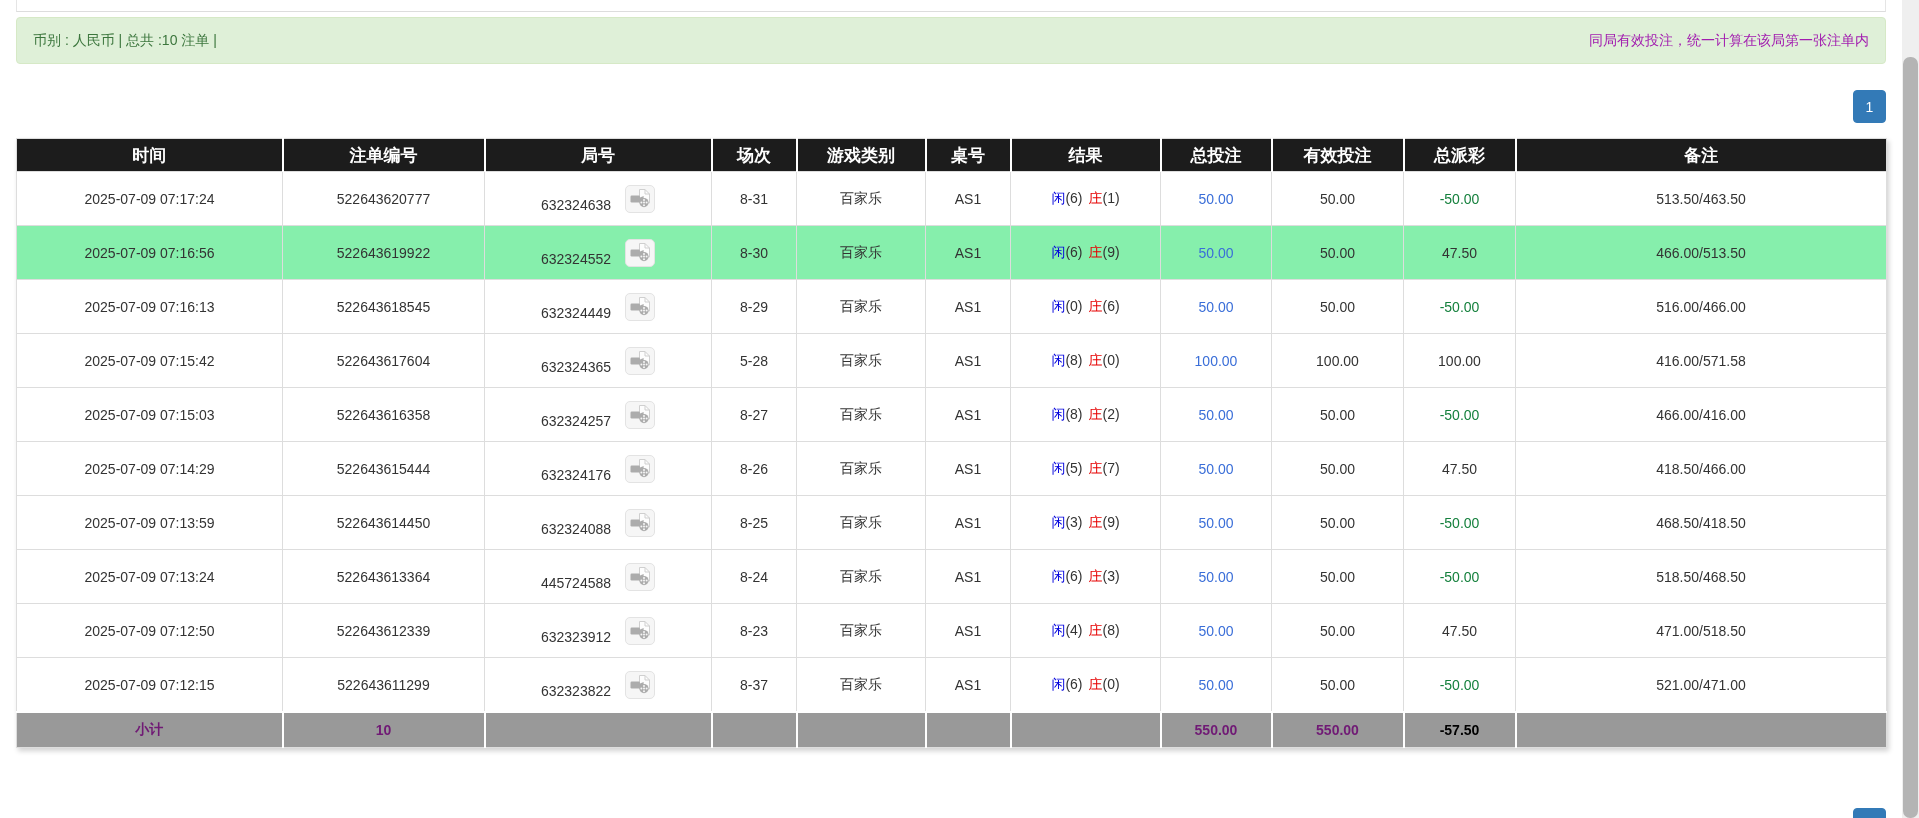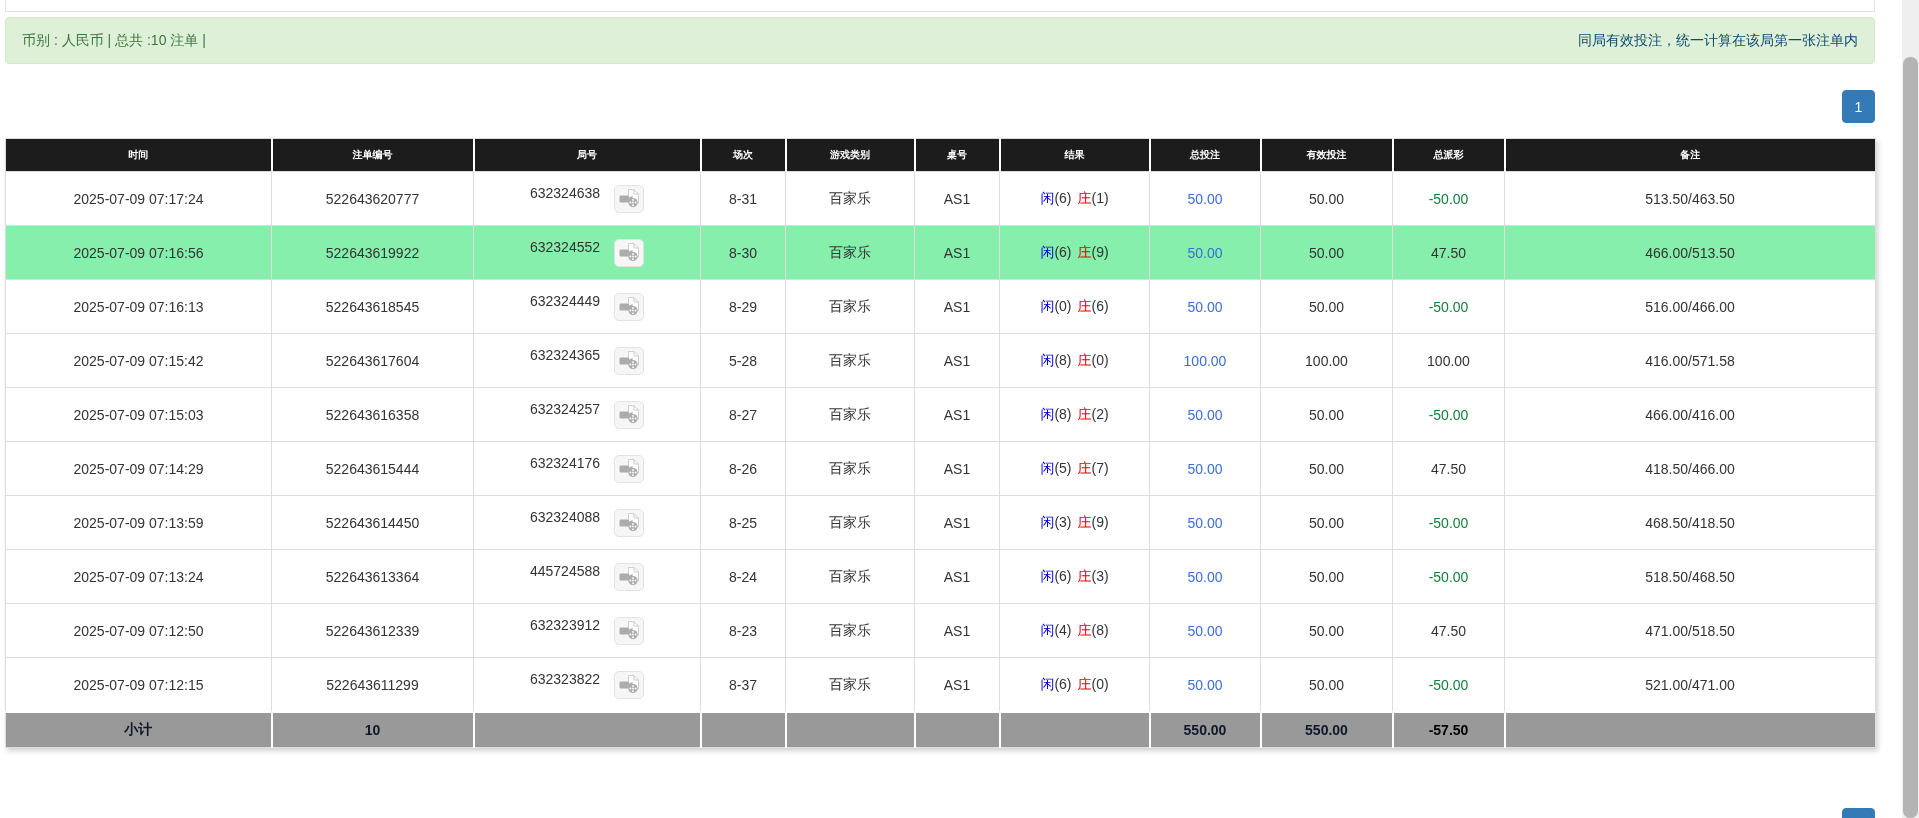--- a/index.html
+++ b/index.html
@@ -1,60 +1,60 @@
 <!DOCTYPE html>
 <html><head>
 <meta charset="utf-8">
 <style>
   html,body{margin:0;padding:0}
   body{
     width:1919px;height:818px;overflow:hidden;background:#fff;position:relative;
     font-family:"Liberation Sans","DejaVu Sans",sans-serif;color:#333;
   }
-  .page{position:absolute;left:5px;top:0;width:1870px;height:818px}
+  .page{position:absolute;left:16px;top:0;width:1870px;height:818px}
   .top-edge{height:11px;border-bottom:1px solid #ddd;border-left:1px solid #e5e5e5;border-right:1px solid #e5e5e5;background:#fff}
   .banner{
     margin-top:5px;height:47px;box-sizing:border-box;
     background:#dff0d8;border:1px solid #d6e9c6;border-radius:4px;
     display:flex;align-items:center;justify-content:space-between;padding:0 16px;
   }
   .banner-left{color:#3c763d;font-size:14px}
-  .banner-right{color:#0c4a6e;font-size:14px}
+  .banner-right{color:#a21caf;font-size:14px}
   .pager-row{display:flex;justify-content:flex-end;margin-top:26px}
   .page-btn{
     width:33px;height:33px;box-sizing:border-box;border:1px solid #337ab7;border-radius:4px;
     background:#337ab7;color:#fff;font-size:14px;display:flex;align-items:center;justify-content:center;
     cursor:pointer;user-select:none;
   }
   table.records{
     margin-top:15px;width:1870px;table-layout:fixed;border-collapse:collapse;
     box-shadow:2px 3px 5px rgba(0,0,0,.18);border:1px solid #ddd;
   }
   thead th{
-    background:#1c1c1c;color:#fff;font-size:10px;font-weight:bold;height:32px;
+    background:#1c1c1c;color:#fff;font-size:17px;font-weight:bold;height:32px;
     border-right:2px solid #fff;padding:0;text-align:center;
   }
   thead th:last-child{border-right:none}
   tbody td{
     border:1px solid #ddd;text-align:center;font-size:14px;height:53px;padding:0;background:#fff;
     vertical-align:middle;
   }
   tr.hl td{background:#86efac}
   .neg{color:#15803d}
   .bet-link{color:#3a6ed8;cursor:pointer}
   .p-blue{color:#0202dd}
   .b-red{color:#e60000}
   .c-result .sep{display:inline-block;width:6px}
-  .round-wrap{display:inline-flex;align-items:flex-start;gap:14px}
+  .round-wrap{display:inline-flex;align-items:flex-end;gap:14px}
   .video-btn{
     width:30px;height:28px;box-sizing:border-box;border:1px solid #e3e3e3;border-radius:5px;
     background:#f6f6f6;display:inline-flex;align-items:center;justify-content:center;cursor:pointer;padding:0;
   }
   tr.sum td{
-    background:#999;color:#0f172a;font-weight:bold;height:34px;font-size:14px;
+    background:#999;color:#701a75;font-weight:bold;height:34px;font-size:14px;
     border-right:2px solid #fff;border-top:2px solid #fff;border-bottom:none;border-left:none;
   }
   tr.sum td:last-child{border-right:none}
   tr.sum td.neg{color:#000000}
   .bottom-pager{position:absolute;right:0;top:808px}
   .scrollbar{position:absolute;right:0;top:0;width:17px;height:818px;background:#efefef}
   .scrollbar .thumb{
     position:absolute;left:1px;top:57px;width:15px;height:761px;background:#b4b4b4;border-radius:7px;
   }
 </style>

